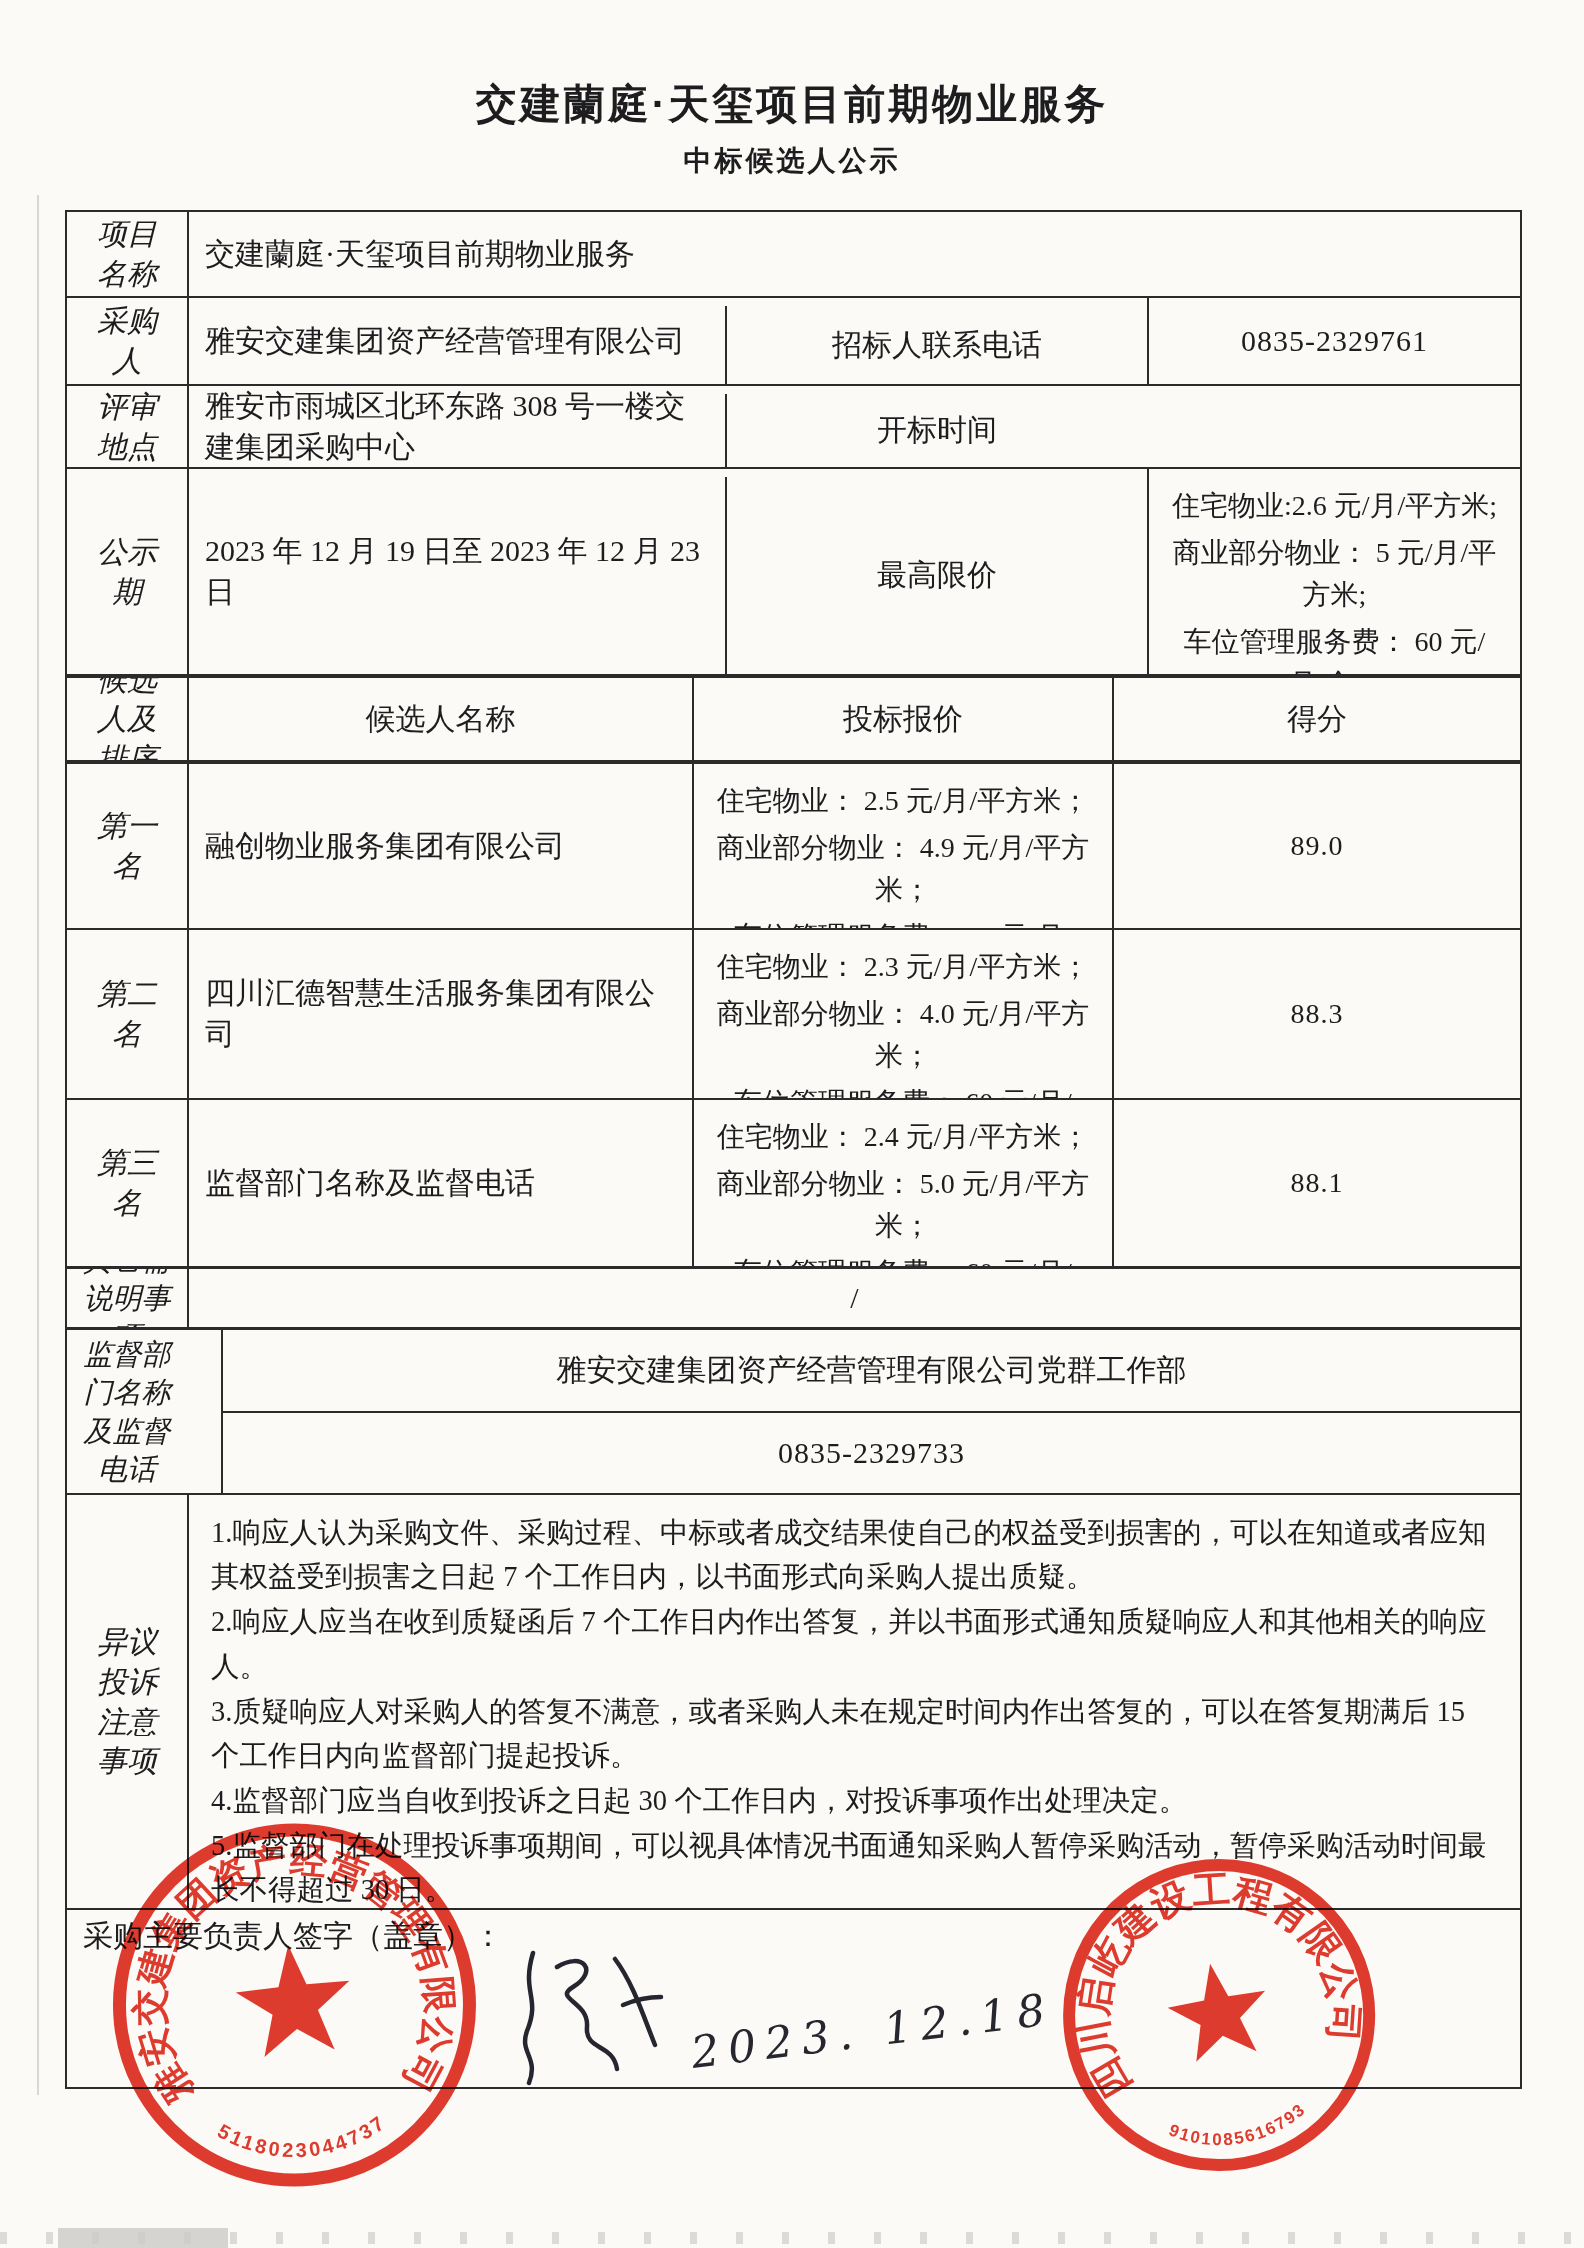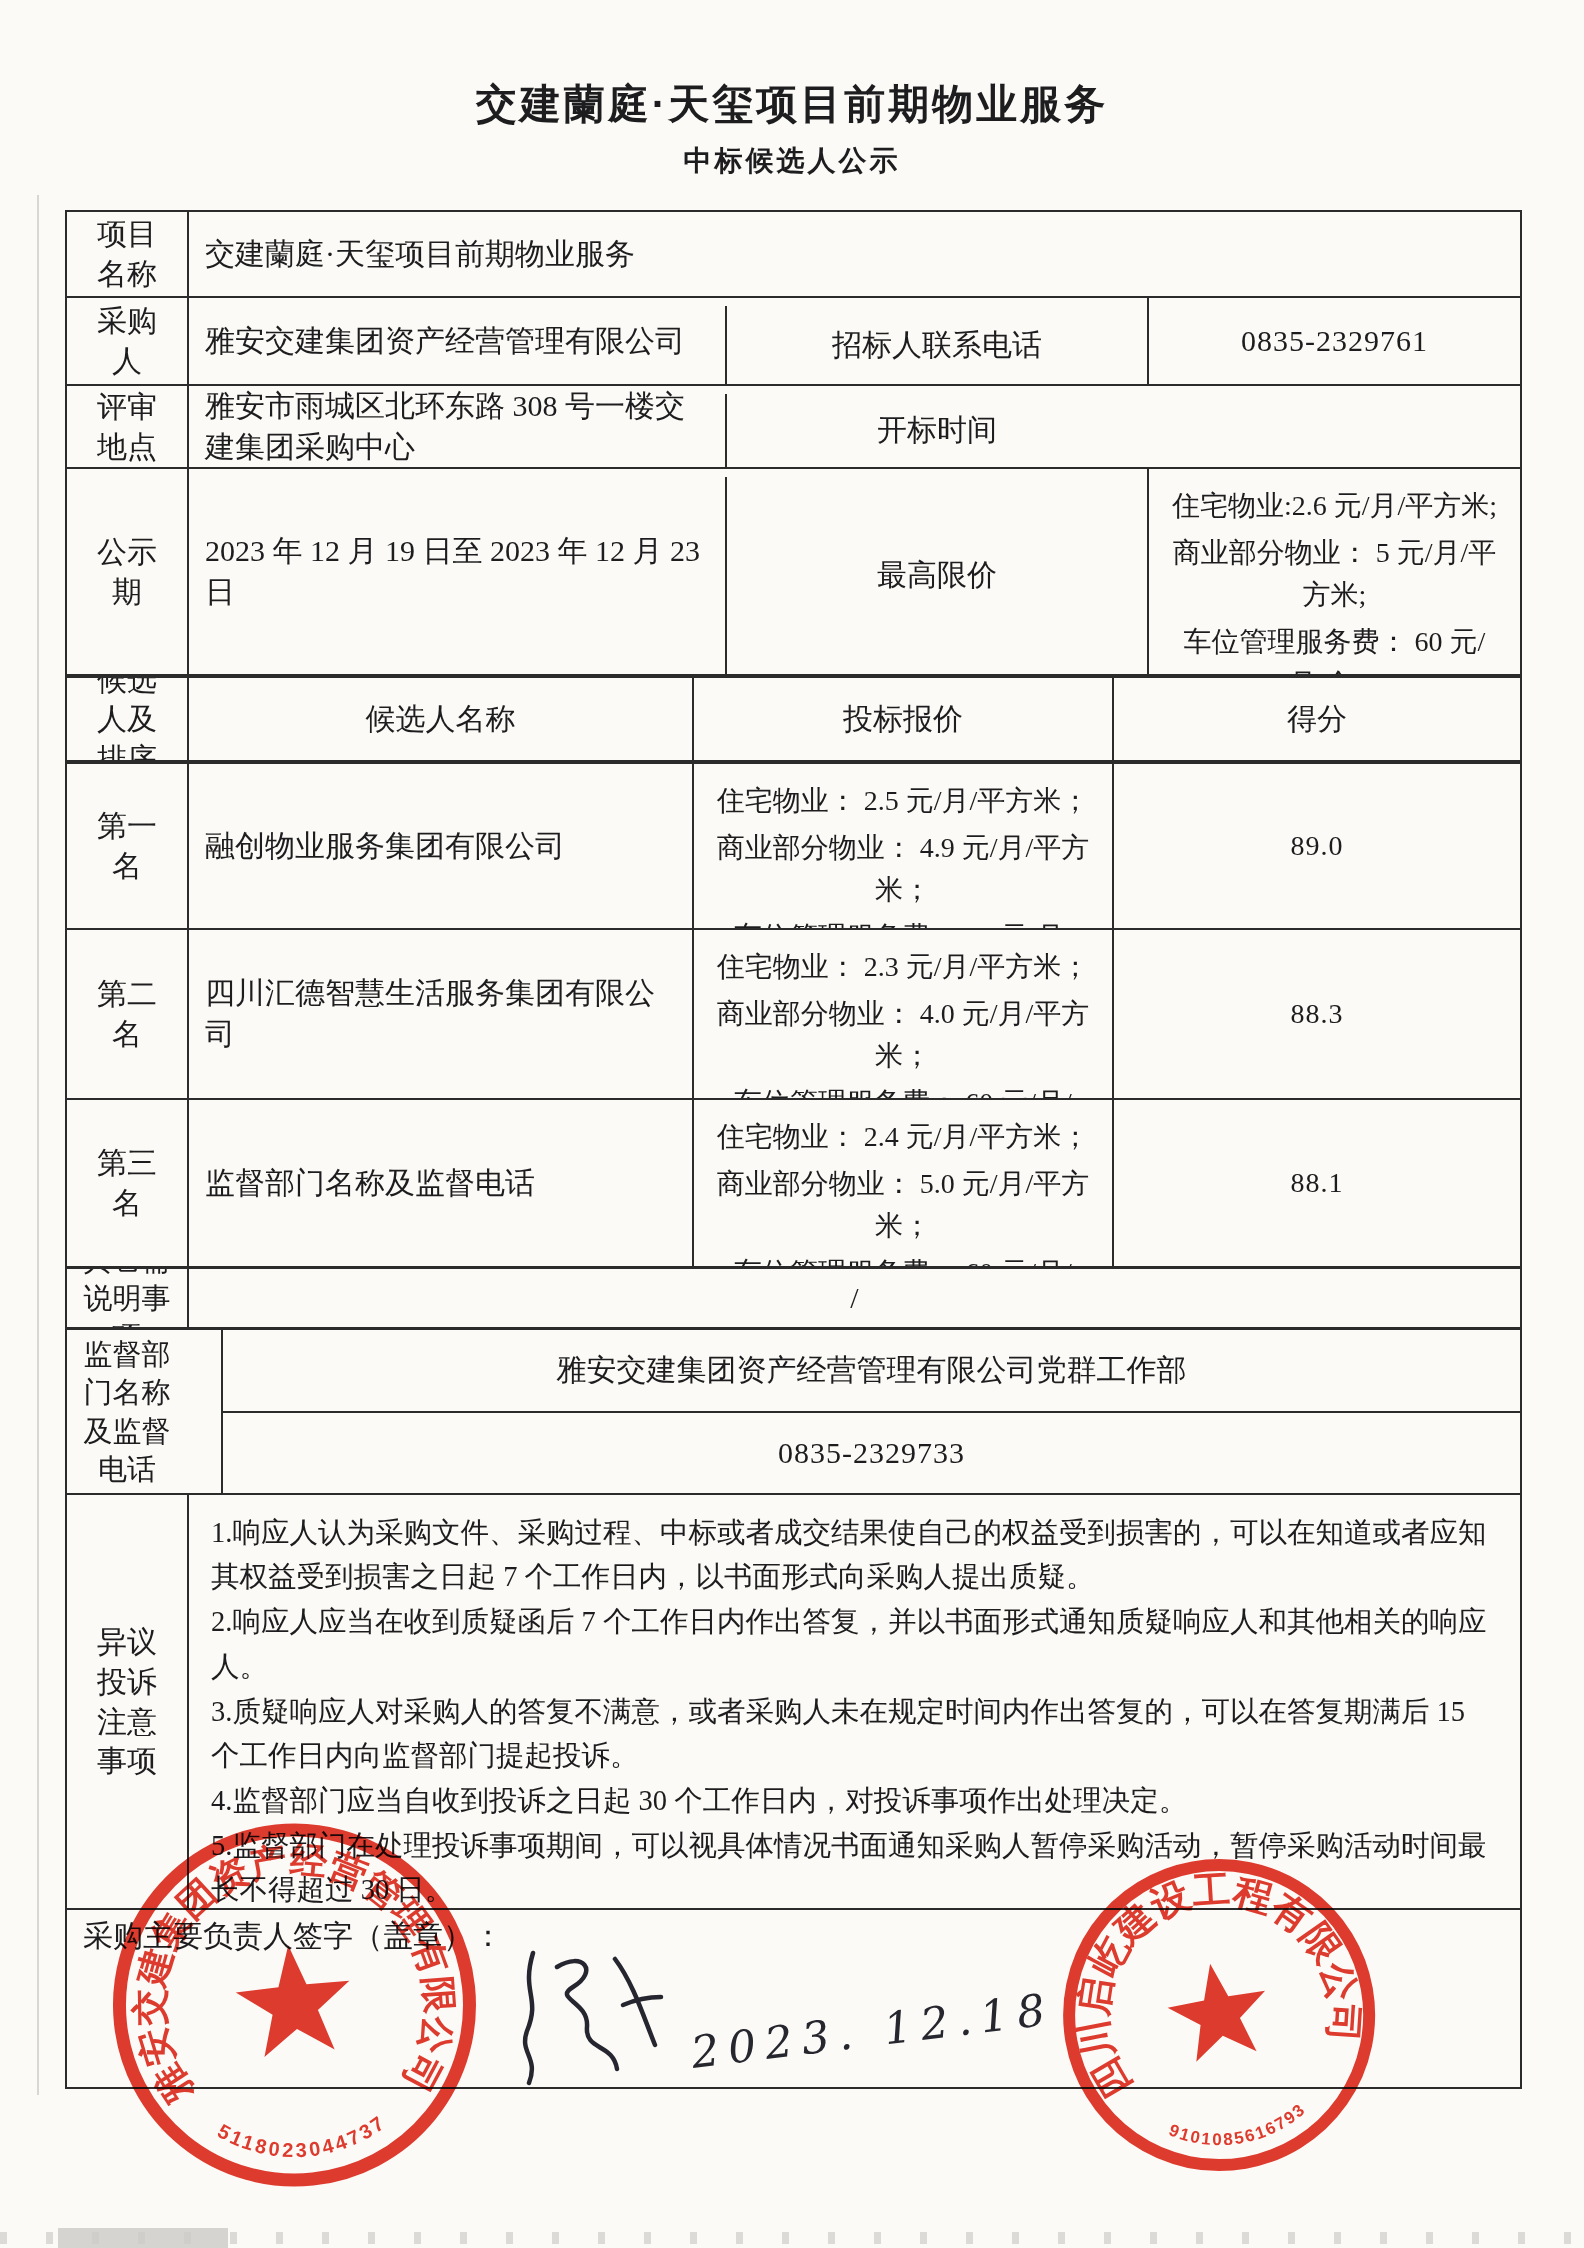--- a/index.html
+++ b/index.html
@@ -31,21 +31,21 @@
   .row{display:flex;box-sizing:border-box;border-top:2px solid var(--line);}
   .row.first{border-top:none;}
   .c{
     box-sizing:border-box;border-left:2px solid var(--line);
     display:flex;align-items:center;justify-content:center;
     text-align:center;overflow:hidden;
   }
   .c.nb{border-left:none;}
   .c.left{justify-content:flex-start;text-align:left;padding:6px 16px;}
   .c.block{display:block;text-align:center;padding:10px 20px;}
-  .w-label{width:120px;flex:0 0 120px;padding:0 16px;line-height:1.32;}
+  .w-label{width:120px;flex:0 0 120px;padding:0 16px;line-height:1.32;font-style:italic;}
   .wA2{width:538px;flex:0 0 538px;}
   .wA3{width:422px;flex:0 0 422px;margin-top:8px;}
   .wB2{width:505px;flex:0 0 505px;}
   .wB3{width:420px;flex:0 0 420px;}
   .grow{flex:1 1 auto;}
   .hdr{border-top-width:3px;}
   .price-lines{line-height:1.48;font-size:28px;}
   .price-lines div{margin:6px 0;}
   .tall-price{display:flex;flex-direction:column;justify-content:center;}
   .notes{

